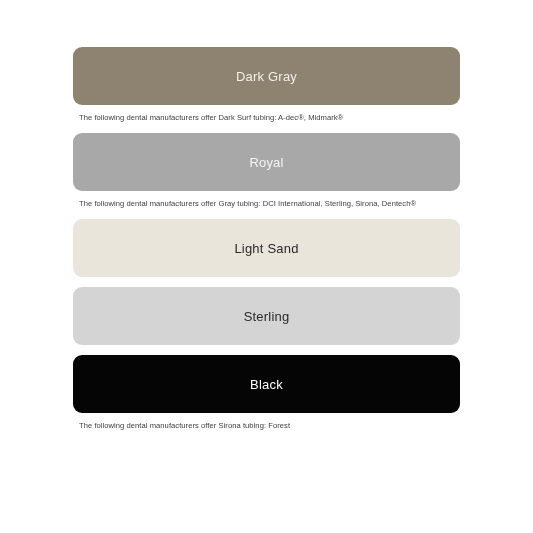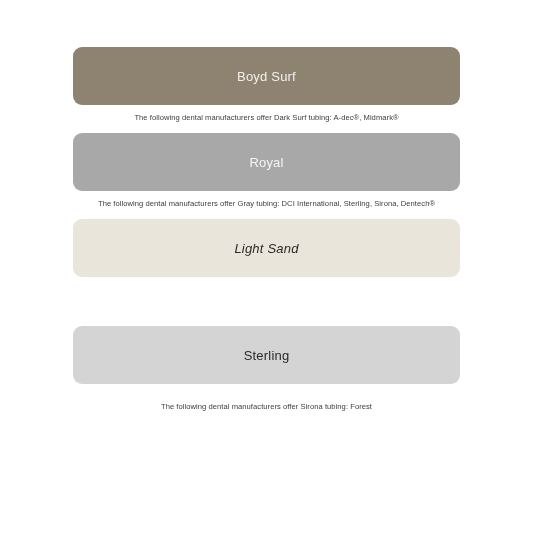--- a/index.html
+++ b/index.html
@@ -50,55 +50,58 @@
     white-space: nowrap;
   }
   .swatch-caption {
     width: 387px;
     box-sizing: border-box;
     margin-top: 7px;
     padding: 0 6px;
     font-size: 7.6px;
     line-height: 1.45;
     color: #3d3d3d;
-    text-align: center;
+    text-align: left;
     letter-spacing: 0.05px;
   }
   .swatch-group.tall-caption .swatch-caption {
     padding: 0 14px;
   }
 </style>
 </head>
 <body style="background-color: rgb(255, 255, 255);">
 
 <div class="page">
 
   <div class="swatch-group">
     <div class="swatch-bar" style="background-color: rgb(142, 131, 112);">
-      <span class="swatch-label" style="color: rgb(242, 240, 236);">Boyd Surf</span>
+      <span class="swatch-label" style="color: rgb(242, 240, 236);">Dark Gray</span>
     </div>
     <div class="swatch-caption">The following dental manufacturers offer Dark Surf tubing: A-dec®, Midmark®</div>
   </div>
 
   <div class="swatch-group">
     <div class="swatch-bar" style="background-color: rgb(168, 168, 168);">
       <span class="swatch-label" style="color: rgb(245, 245, 245);">Royal</span>
     </div>
     <div class="swatch-caption">The following dental manufacturers offer Gray tubing: DCI International, Sterling, Sirona, Dentech®</div>
   </div>
 
   <div class="swatch-group">
     <div class="swatch-bar" style="background-color: rgb(233, 229, 218);">
-      <span class="swatch-label" style="color: rgb(42, 42, 42); font-style: italic;">Light Sand</span>
+      <span class="swatch-label" style="color: rgb(42, 42, 42);">Light Sand</span>
     </div>
   </div>
 
   <div class="swatch-group tall-caption">
-    <div class="swatch-bar" style="background-color: rgb(212, 212, 212); margin-top: 39px;">
+    <div class="swatch-bar" style="background-color: rgb(212, 212, 212);">
       <span class="swatch-label" style="color: rgb(42, 42, 42);">Sterling</span>
     </div>
   </div>
 
   <div class="swatch-group">
+    <div class="swatch-bar" style="background-color: rgb(5, 5, 5);">
+      <span class="swatch-label" style="color: rgb(255, 255, 255);">Black</span>
+    </div>
     <div class="swatch-caption">The following dental manufacturers offer Sirona tubing: Forest</div>
   </div>
 
 </div>
 
 </body></html>

